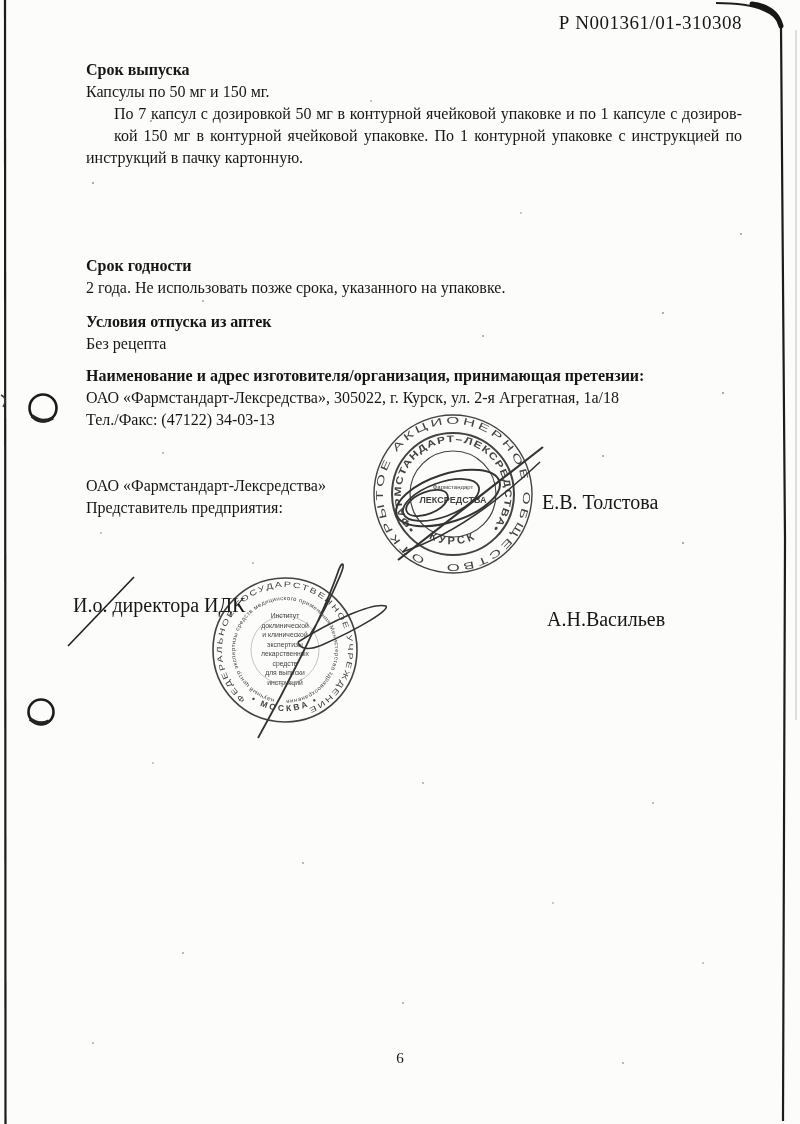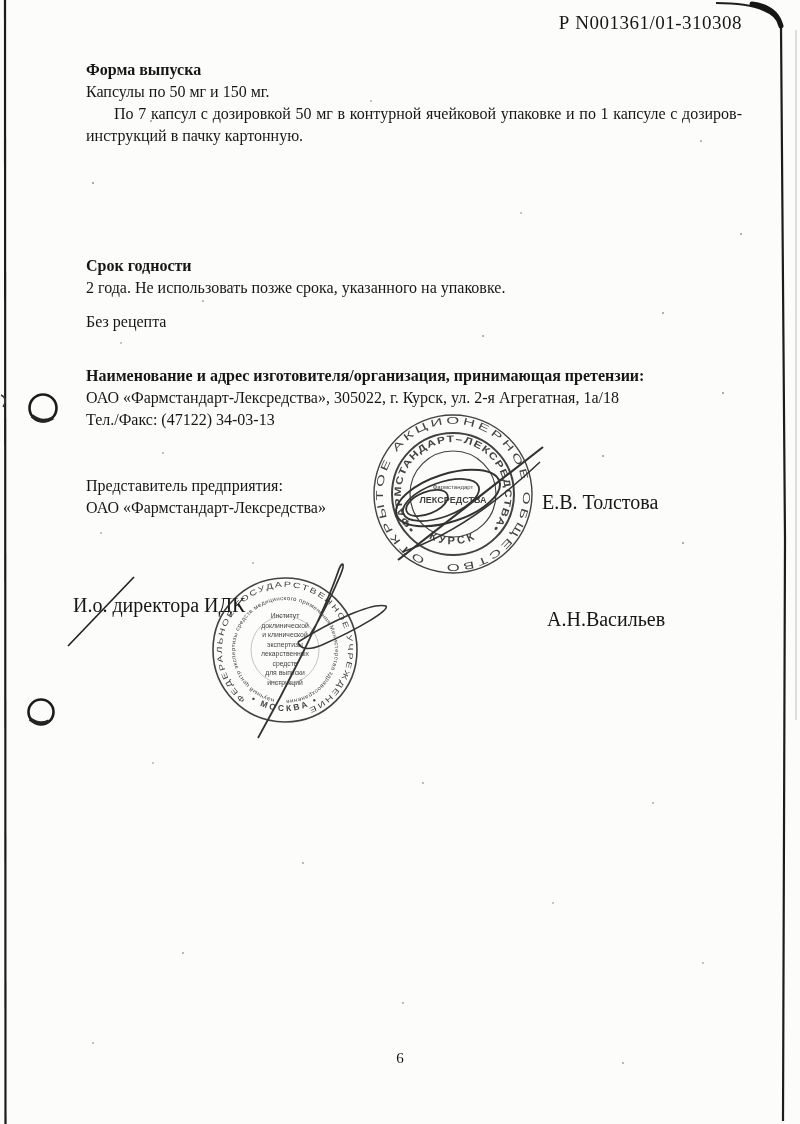--- a/index.html
+++ b/index.html
@@ -39,45 +39,47 @@
 </head>
 <body>
 
 <div class="page">
 
   <div class="specks"></div>
 
   <div class="reg">Р N001361/01-310308</div>
 
   <section class="sec" style="top:59px">
-    <h2>Форма выпуска</h2>
+    <h2>Срок выпуска</h2>
     <div class="ln">Капсулы по 50 мг и 150 мг.</div>
     <div class="ln just">По 7 капсул  с дозировкой 50 мг в контурной ячейковой упаковке и по 1 капсуле с дозиров-</div>
+    <div class="ln just">кой 150 мг в контурной ячейковой упаковке. По 1 контурной упаковке с инструкцией по</div>
     <div class="ln">инструкций в  пачку картонную.</div>
   </section>
 
 
   <section class="sec" style="top:255px">
     <h2>Срок годности</h2>
     <div class="ln">2 года. Не использовать позже срока, указанного на упаковке.</div>
   </section>
 
   <section class="sec" style="top:311px">
+    <h2>Условия отпуска из аптек</h2>
     <div class="ln">Без рецепта</div>
   </section>
 
   <section class="sec" style="top:365px">
     <h2>Наименование и адрес изготовителя/организация, принимающая претензии:</h2>
     <div class="ln">ОАО «Фармстандарт-Лексредства», 305022, г. Курск,  ул. 2-я Агрегатная, 1а/18</div>
     <div class="ln">Тел./Факс: (47122) 34-03-13</div>
   </section>
 
   <section class="sec" style="top:475px">
+    <div class="ln">ОАО «Фармстандарт-Лексредства»</div>
     <div class="ln">Представитель предприятия:</div>
-    <div class="ln">ОАО «Фармстандарт-Лексредства»</div>
   </section>
 
   <div class="abs-line" style="left:542px;top:491px">Е.В. Толстова</div>
 
   <div class="abs-line" style="left:73px;top:594px">И.о. директора ИДК</div>
 
   <div class="abs-line" style="left:547px;top:608px">А.Н.Васильев</div>
 
   <div class="pagenum">6</div>
 

